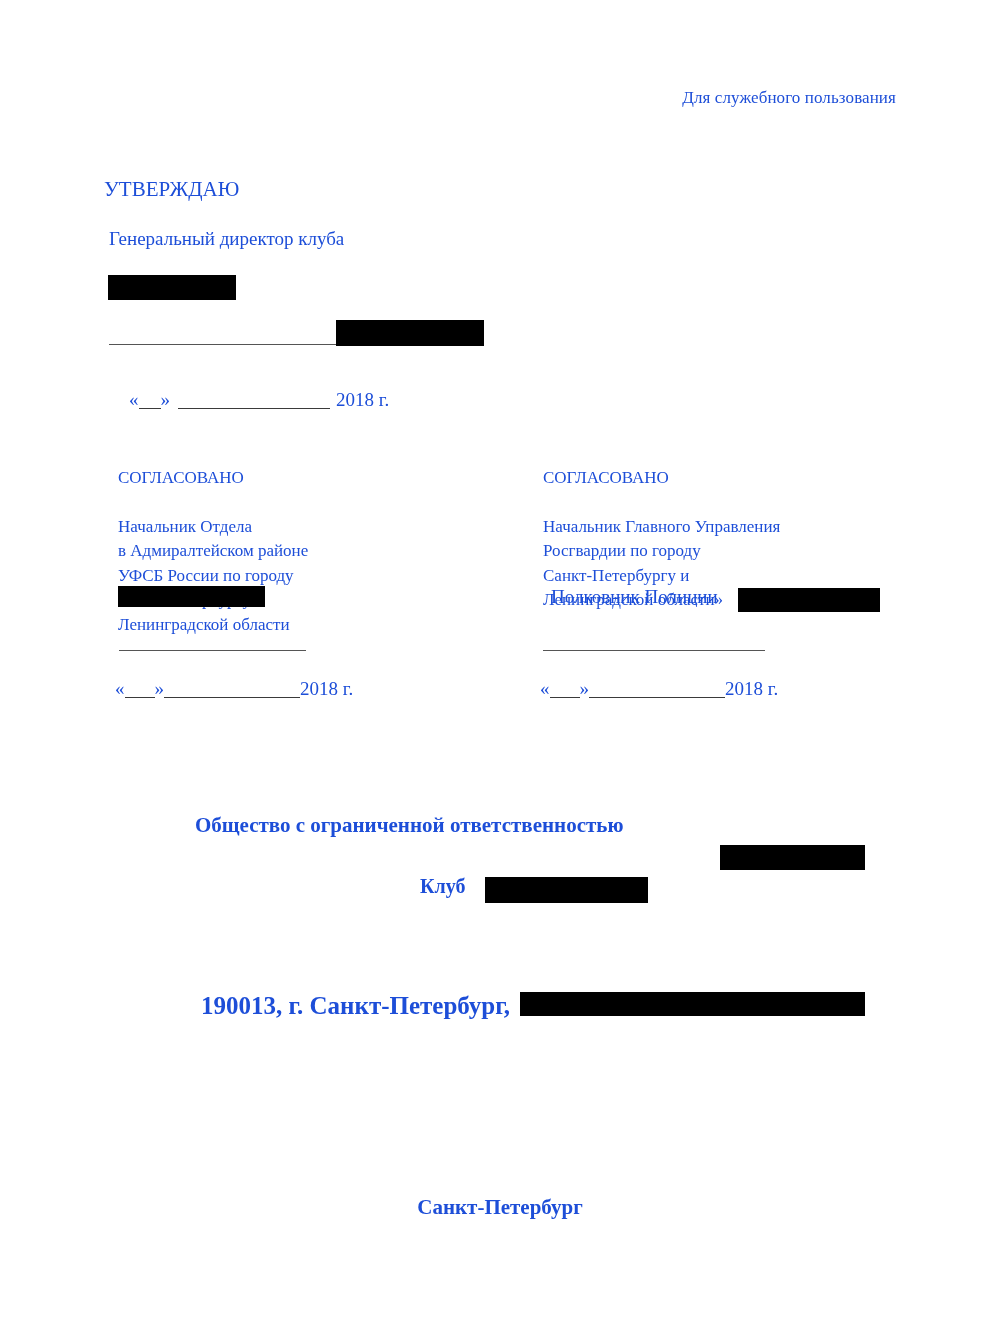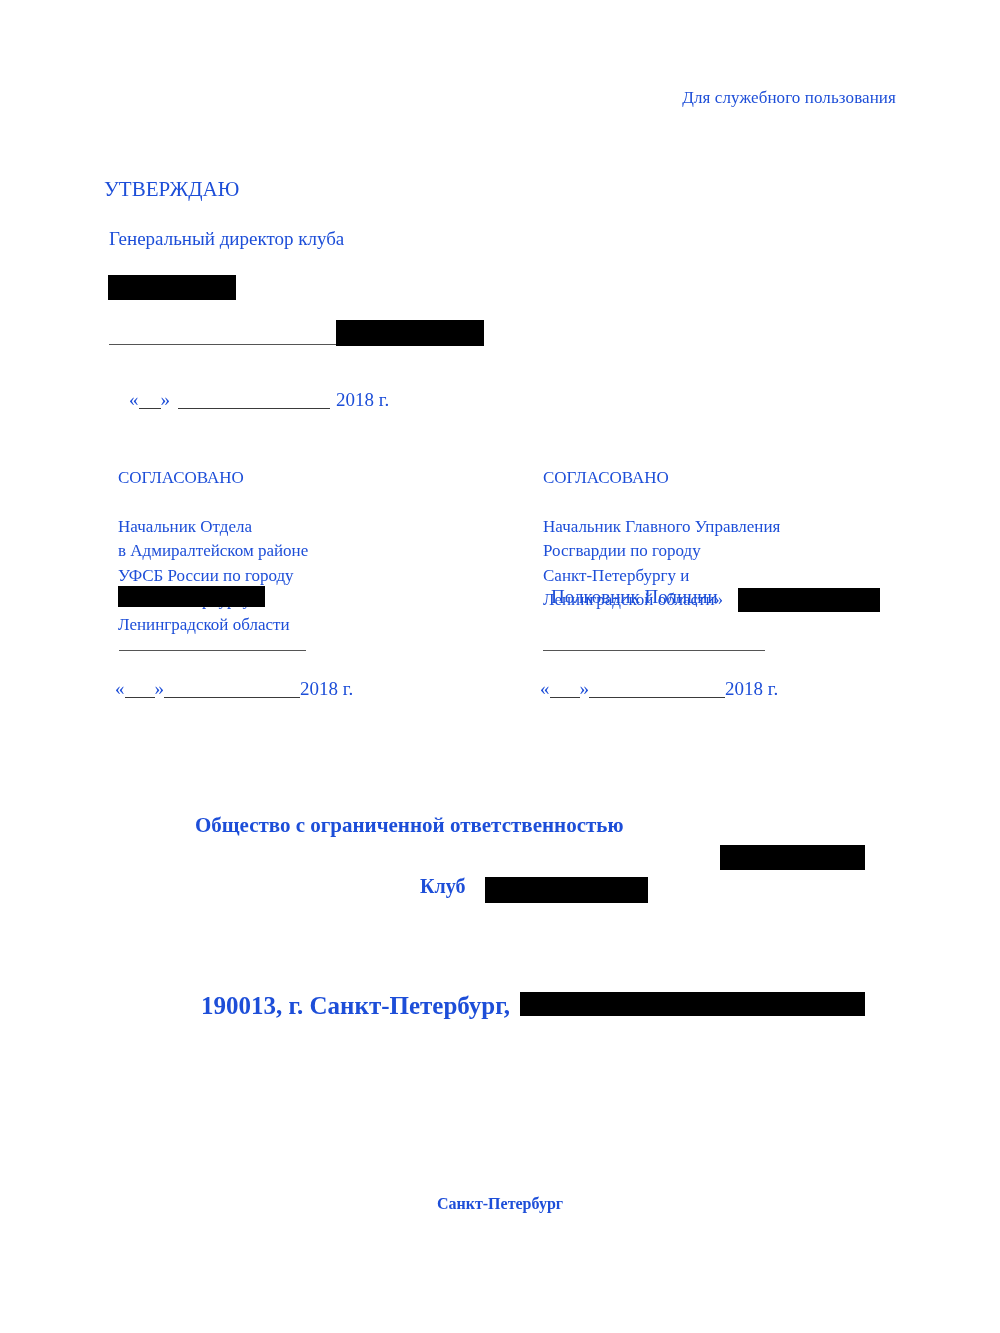--- a/index.html
+++ b/index.html
@@ -174,21 +174,21 @@
     margin-left: 6px;
   }
 
   
   .footer-city {
     position: absolute;
     left: 0;
     right: 0;
     top: 1195px;
     text-align: center;
-    font-size: 16px;
+    font-size: 21px;
     font-weight: bold;
   }
 </style>
 </head>
 <body>
 
 <div class="page">
 
   <div class="abs hdr-class">Для служебного пользования</div>
 

